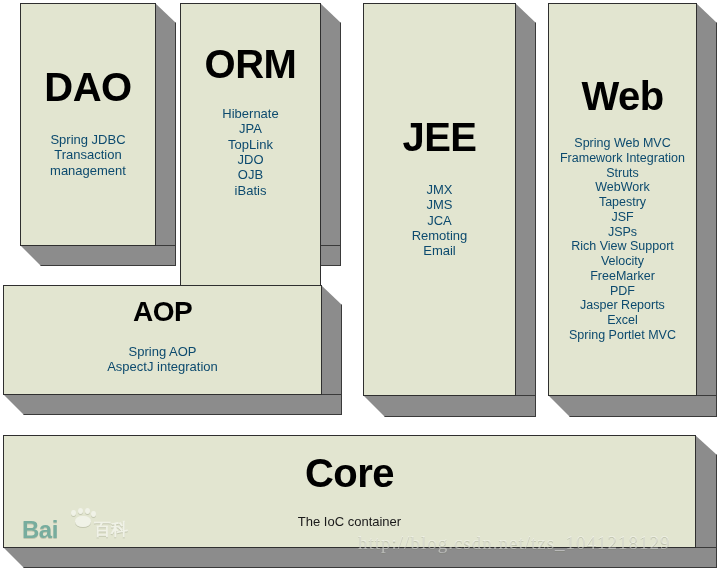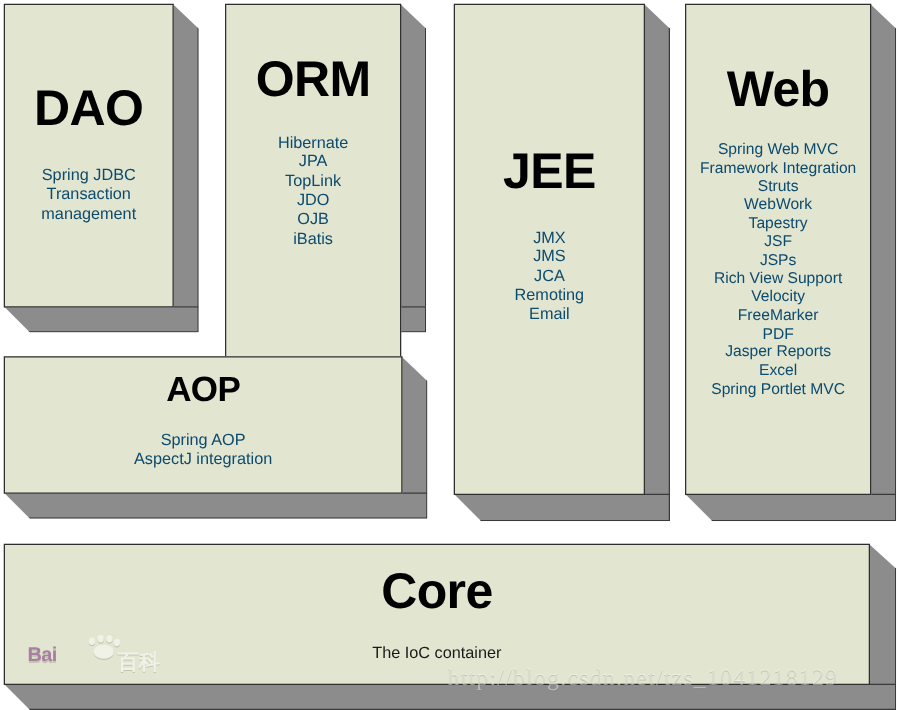--- a/index.html
+++ b/index.html
@@ -70,23 +70,23 @@
     top: 508px;
     width: 125px;
     height: 34px;
     opacity: 0.5;
     pointer-events: none;
   }
   #baidu-watermark .bd-text {
     position: absolute;
     left: 0;
     top: 8px;
-    font-size: 16px;
+    font-size: 24px;
     font-weight: bold;
-    color: #701a75;
+    color: #0f766e;
     text-shadow: 0 1px 0 rgba(150,155,130,0.85);
     letter-spacing: -0.5px;
   }
   #baidu-watermark .bd-cn {
     position: absolute;
     left: 72px;
     top: 10px;
     font-size: 17px;
     font-weight: bold;
     color: #ffffff;
@@ -125,21 +125,21 @@
     text-shadow: 0 1px 0 rgba(120,125,105,0.35);
     white-space: nowrap;
     pointer-events: none;
   }
 </style>
 </head>
 <body>
 
 <div id="canvas">
 
-  <div class="block" style="left:3px; top:3px; width:126px; height:262px;">
+  <div class="block" style="left:20px; top:3px; width:126px; height:262px;">
     <div class="side" style="left:135px; top:0px; width:21px; height:243px;
                 clip-path: polygon(0px 0px, 21px 20px, 21px 243px, 0px 243px);"></div>
     <div class="bottom" style="left:0px; top:242px; width:156px; height:21px;
                 clip-path: polygon(0px 0px, 135px 0px, 156px 0px, 156px 21px, 21px 21px);"></div>
     <div class="front" style="width:136px; height:243px;">
       <div class="title" style="font-size:40px; margin-top:63px;">DAO</div>
       <div class="items" style="font-size:13px; margin-top:25px;">
         <div>Spring JDBC</div>
         <div>Transaction</div>
         <div>management</div>
@@ -181,21 +181,21 @@
       </div>
     </div>
   </div>
 
   <div class="block" style="left:548px; top:3px; width:169px; height:415px;">
     <div class="side" style="left:148px; top:0px; width:21px; height:393px;
                 clip-path: polygon(0px 0px, 21px 20px, 21px 393px, 0px 393px);"></div>
     <div class="bottom" style="left:0px; top:392px; width:169px; height:22px;
                 clip-path: polygon(0px 0px, 148px 0px, 169px 0px, 169px 22px, 22px 22px);"></div>
     <div class="front" style="width:149px; height:393px;">
-      <div class="title" style="font-size:40px; margin-top:48px;">Web</div>
+      <div class="title" style="font-size:40px; margin-top:72px;">Web</div>
       <div class="items" style="font-size:12.5px; margin-top:20px;">
         <div>Spring Web MVC</div>
         <div>Framework Integration</div>
         <div>Struts</div>
         <div>WebWork</div>
         <div>Tapestry</div>
         <div>JSF</div>
         <div>JSPs</div>
         <div>Rich View Support</div>
         <div>Velocity</div>

